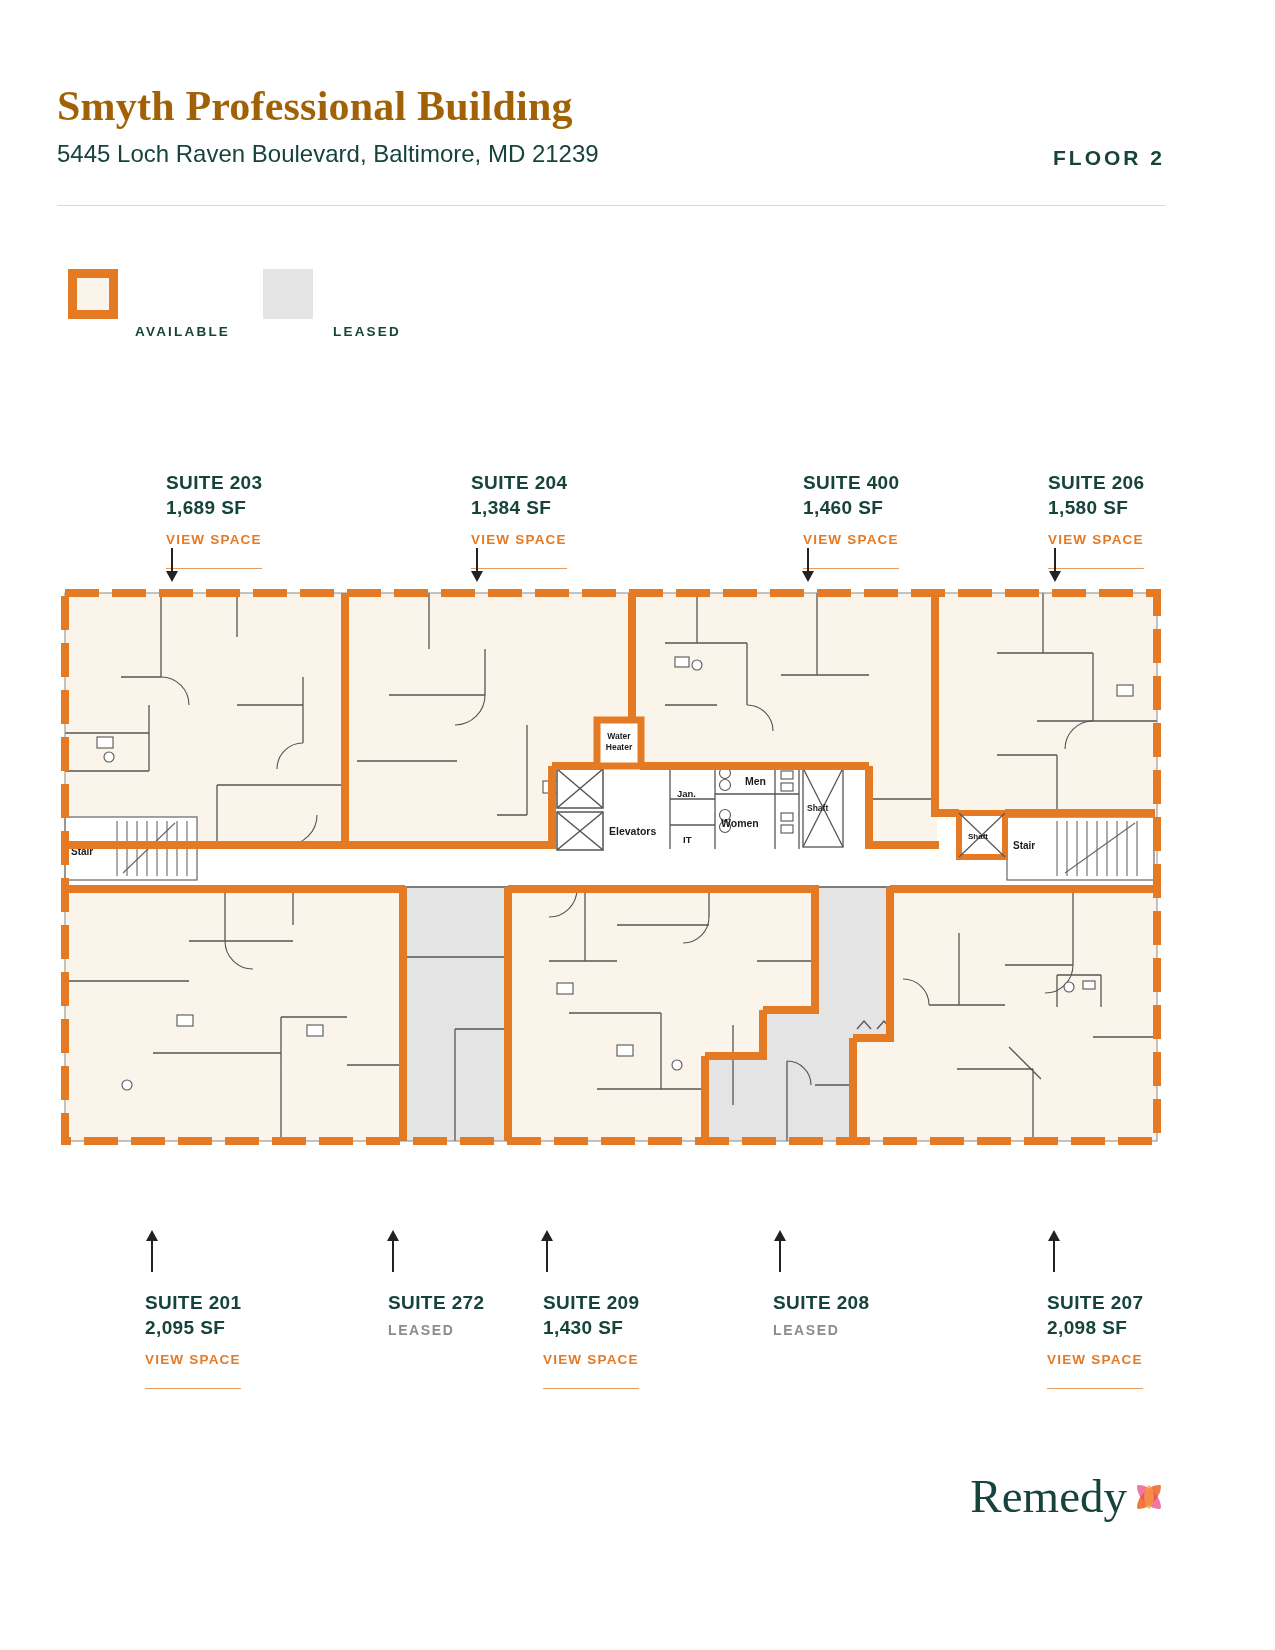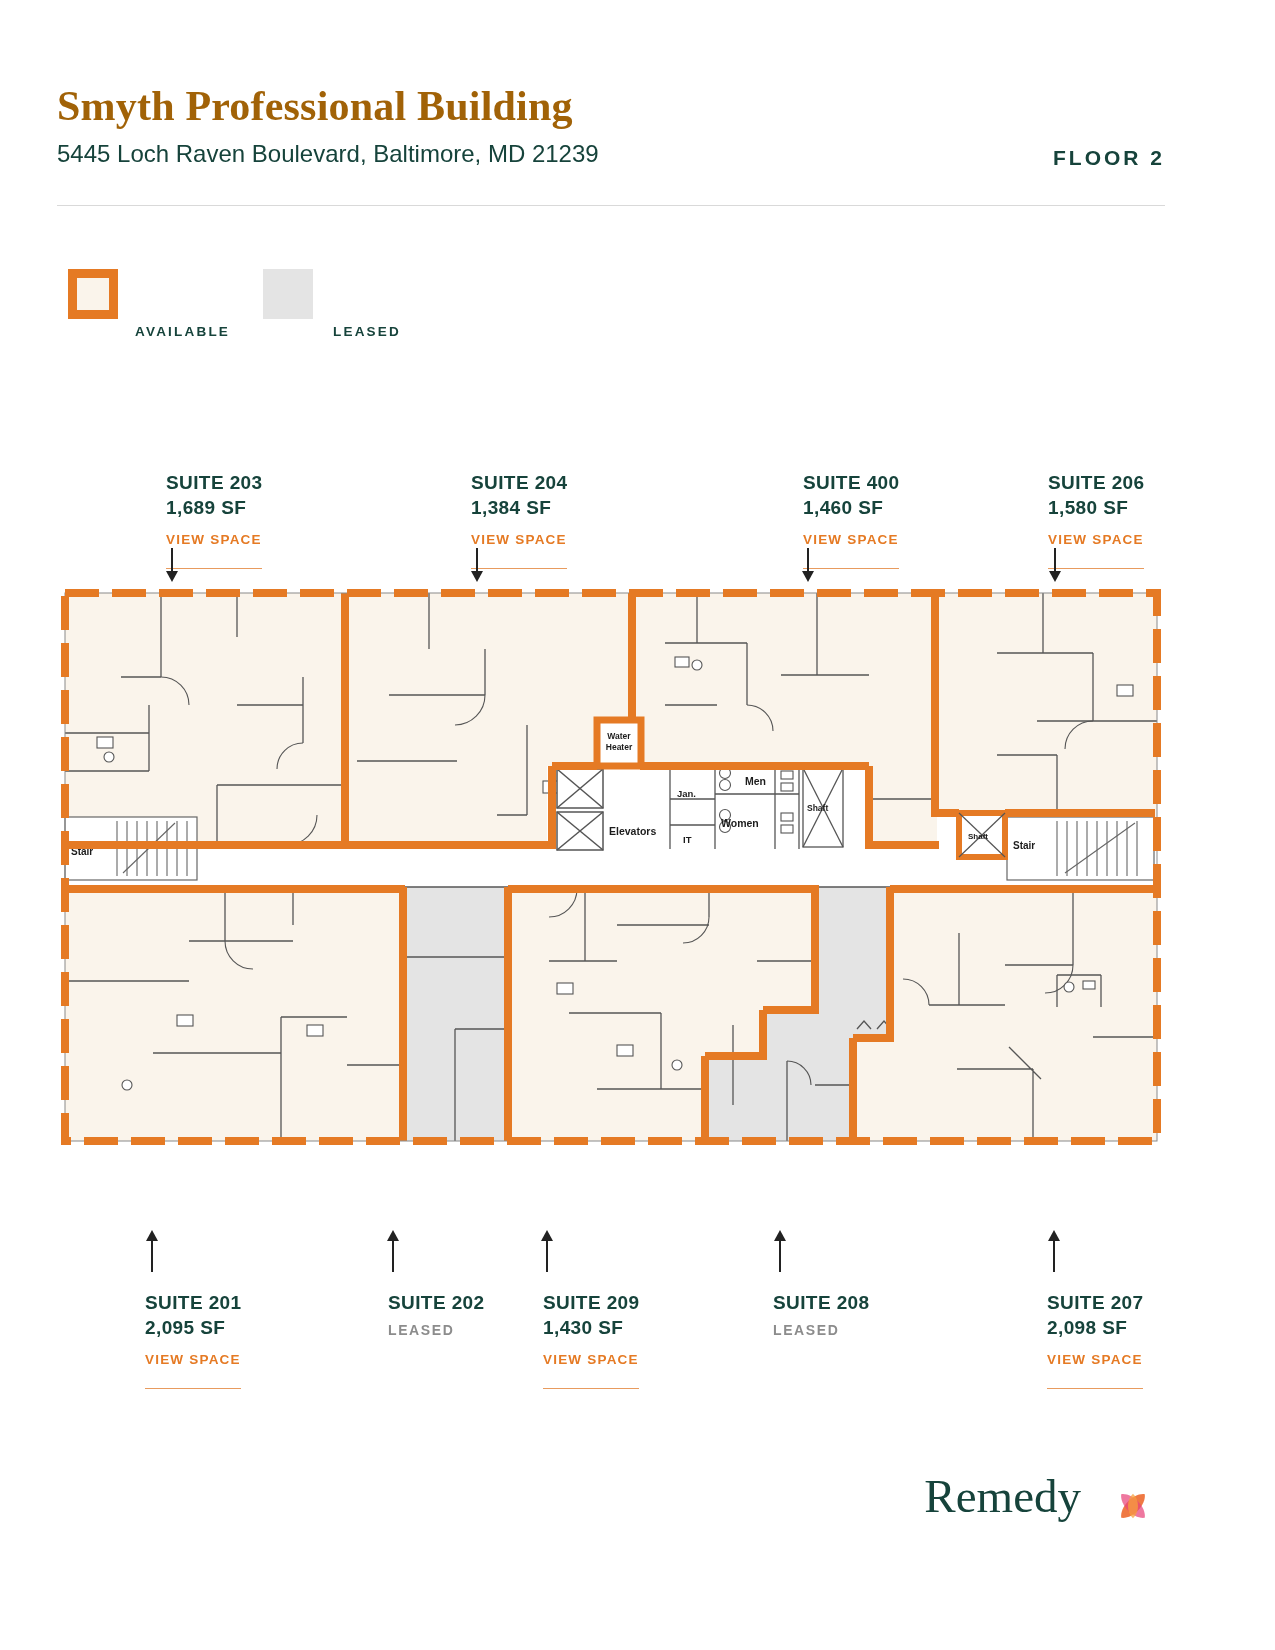--- a/index.html
+++ b/index.html
@@ -25,21 +25,21 @@
   .bracket .txt{padding:0 18px;transform:translateY(-55%);white-space:nowrap;
                 color:#E57A24;font-size:14.5px;font-weight:700;letter-spacing:.6px;}
   
   .suite{width:180px;line-height:25px;}
   .suite .nm,.suite .ar{font-size:19px;font-weight:800;letter-spacing:.4px;color:#16433B;white-space:nowrap;}
   .suite .st{font-size:14px;font-weight:700;letter-spacing:1.6px;color:#8C8C8C;margin-top:3px;}
   .vs{display:inline-block;margin-top:7px;font-size:13.5px;font-weight:800;letter-spacing:1.2px;
       color:#E57A24;border-bottom:1.5px solid #E89B5E;padding-bottom:16px;cursor:pointer;white-space:nowrap;}
   .arrow{width:14px;}
   
-  .brand{right:122px;top:1466px;display:flex;align-items:flex-end;gap:30px;}
+  .brand{right:106px;top:1466px;display:flex;align-items:center;}
   .brand .wordmark{font-family:"Liberation Serif",serif;font-size:47px;font-weight:500;
                    color:#16433B;line-height:60px;}
   .brand svg{margin-left:2px;margin-top:2px;}
   
   .plan-label{font-family:"Liberation Sans",sans-serif;fill:#1c1c1c;font-weight:700;}
 </style>
 </head>
 <body>
 
 <div id="page">
@@ -268,21 +268,21 @@
       <polygon points="1,11 13,11 7,0" fill="#222"></polygon>
       <line x1="7" y1="10" x2="7" y2="42" stroke="#222" stroke-width="2"></line>
     </svg>
 
   <div class="abs suite" style="left:145px;top:1290px;">
     <div class="nm">SUITE 201</div>
     <div class="ar">2,095 SF</div>
     <div class="vs">VIEW SPACE</div>
   </div>
   <div class="abs suite" style="left:388px;top:1290px;">
-    <div class="nm">SUITE 202</div>
+    <div class="nm">SUITE 272</div>
     <div class="st">LEASED</div>
   </div>
   <div class="abs suite" style="left:543px;top:1290px;">
     <div class="nm">SUITE 209</div>
     <div class="ar">1,430 SF</div>
     <div class="vs">VIEW SPACE</div>
   </div>
   <div class="abs suite" style="left:773px;top:1290px;">
     <div class="nm">SUITE 208</div>
     <div class="st">LEASED</div>

